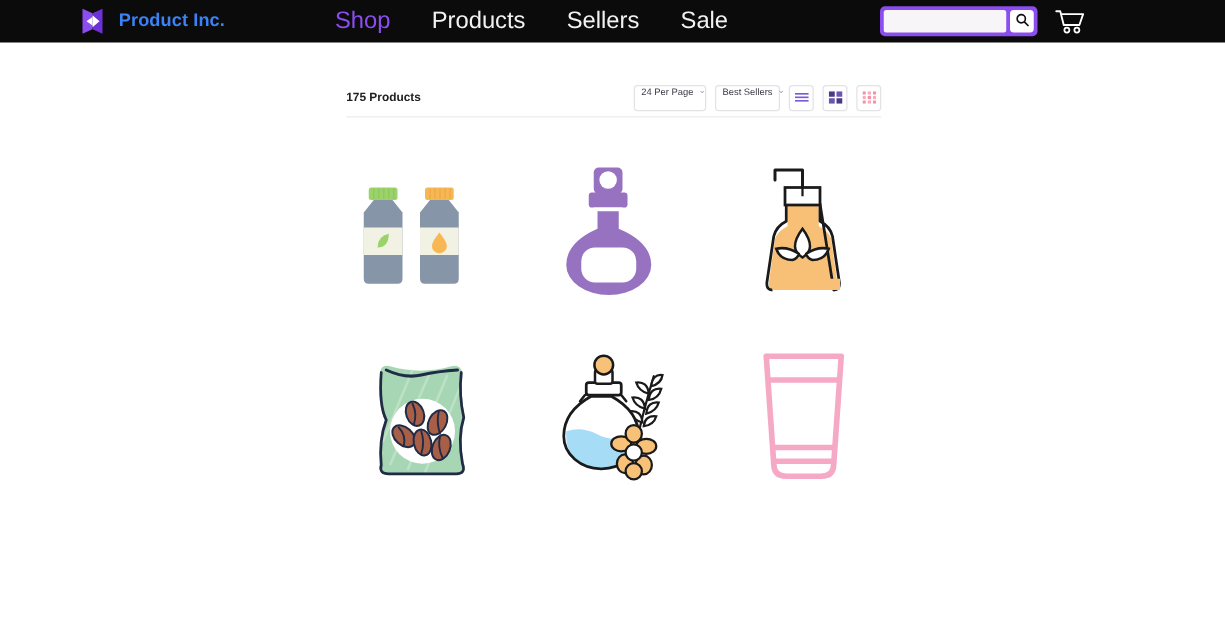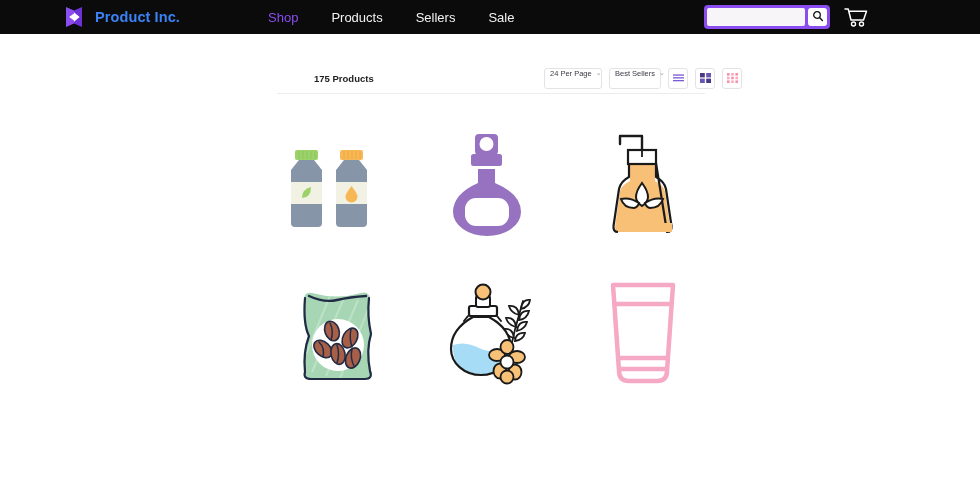--- a/index.html
+++ b/index.html
@@ -25,21 +25,21 @@
   #brand-logo { width: 22px; height: 24px; display: block; }
   #brand-name {
     color: #3b82f6; font-size: 14.5px; font-weight: bold;
     letter-spacing: .1px; white-space: nowrap;
   }
   #main-nav {
     position: absolute; left: 268px; top: 0; height: 34px;
     display: flex; align-items: center; gap: 33px;
   }
   .nav-link {
-    color: #f2f2f2; font-size: 13px; white-space: nowrap;
+    color: #f2f2f2; font-size: 19px; white-space: nowrap;
     text-decoration: none; cursor: pointer;
   }
   .nav-link.active { color: #8b4df0; }
 
   #search-wrap {
     position: absolute; left: 704px; top: 5px;
     width: 126px; height: 24px;
     background: #8b4df0; border-radius: 4px;
     display: flex; align-items: center; padding: 3px;
   }
@@ -60,21 +60,21 @@
     width: 26px; height: 22px; background: none; border: none;
     cursor: pointer; padding: 0;
   }
 
   
   #content { position: absolute; top: 34px; left: 0; width: 980px; height: 466px; }
 
   #toolbar {
     position: absolute; left: 277px; top: 30px;
     width: 428px; height: 28px;
-    display: flex; align-items: center; justify-content: space-between; margin-left: 37px;
+    display: flex; align-items: center; justify-content: space-between;
   }
   #product-count {
     font-size: 9.5px; font-weight: bold; color: #212121; white-space: nowrap;
   }
   #toolbar-controls { display: flex; align-items: center; gap: 7px; }
 
   .select-box {
     height: 21px; border: 1px solid #e3e3e6; background: #fff;
     border-radius: 3px; display: flex; 
     padding: 0 5px; cursor: pointer; gap: 4px;

